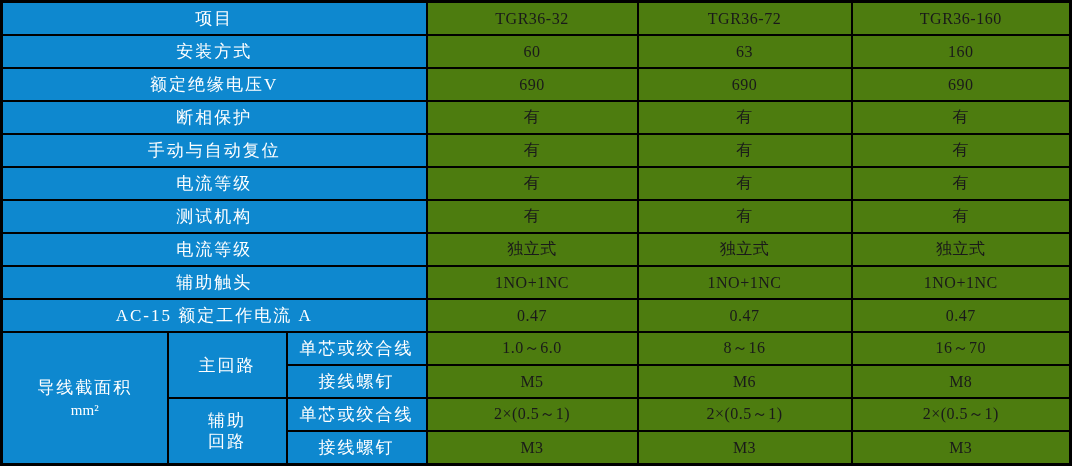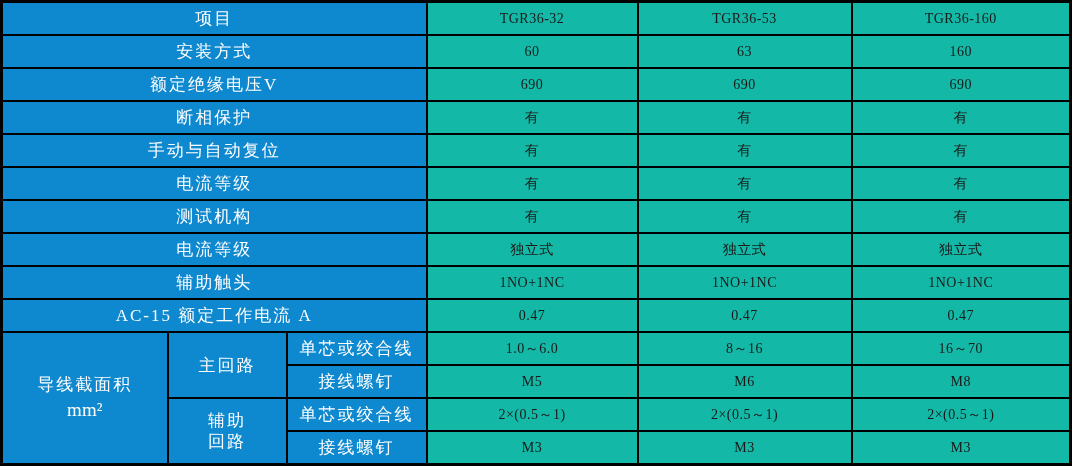--- a/index.html
+++ b/index.html
@@ -29,27 +29,27 @@
     overflow: hidden;
     height: 31px;
   }
   td.h {
     background: #0E88CF;
     color: #ffffff;
     font-size: 17px;
     letter-spacing: 2px;
   }
   td.v {
-    background: #14b8a6;
+    background: #4d7c0f;
     color: #1a1a1a;
-    font-size: 14px;
+    font-size: 16px;
     letter-spacing: 0.5px;
   }
   td.group .unit {
-    font-size: 19px;
+    font-size: 15px;
     letter-spacing: 0;
     margin-top: 3px;
   }
   td.group div, td.twoline div {
     line-height: 1.25;
   }
 </style>
 </head>
 <body>
 
@@ -61,21 +61,21 @@
       <col style="width:140px">
       <col style="width:211px">
       <col style="width:214px">
       <col style="width:219px">
     </colgroup>
 
     <tbody>
         <tr>
       <td class="h" colspan="3">项目</td>
       <td class="v">TGR36-32</td>
-      <td class="v">TGR36-53</td>
+      <td class="v">TGR36-72</td>
       <td class="v">TGR36-160</td>
     </tr>
 
     <tr>
       <td class="h" colspan="3">安装方式</td>
       <td class="v">60</td>
       <td class="v">63</td>
       <td class="v">160</td>
     </tr>
     <tr>

